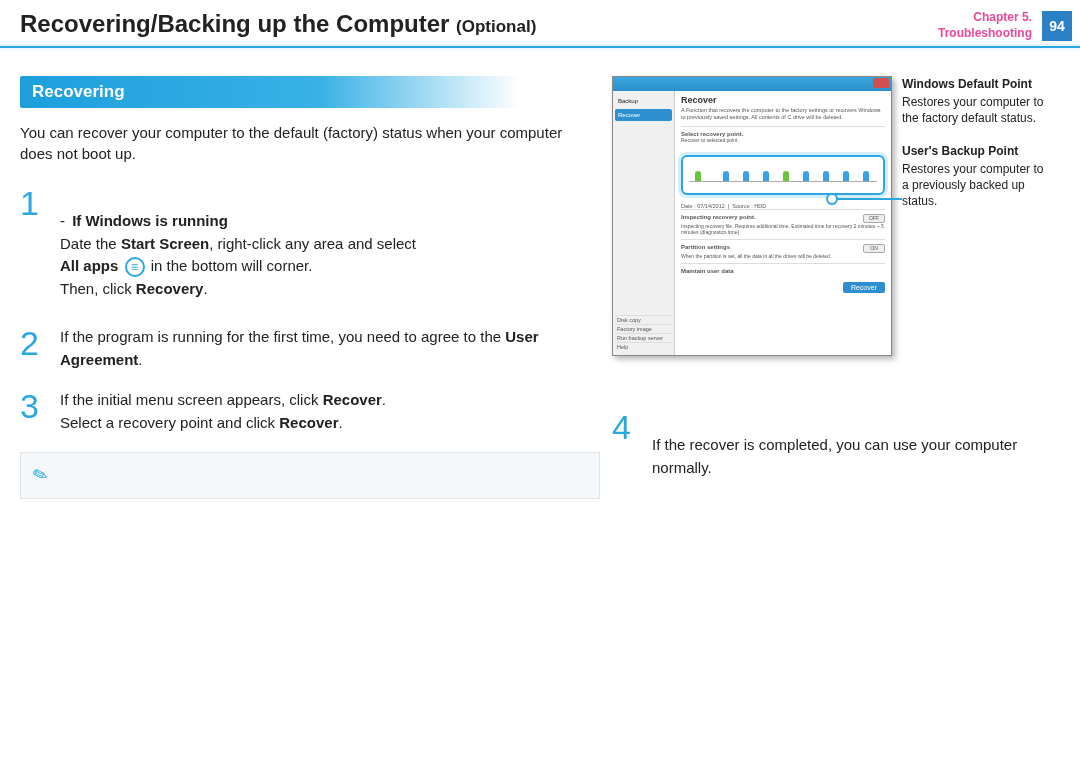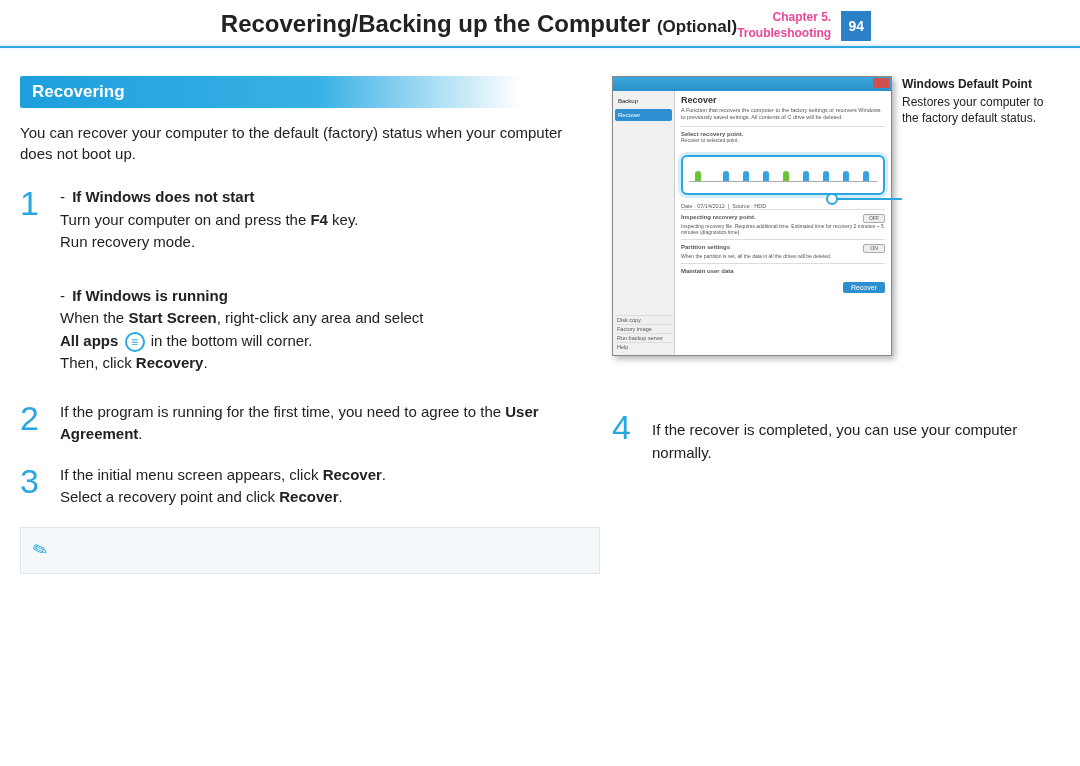--- a/index.html
+++ b/index.html
@@ -8,21 +8,21 @@
     font-size: 13px;
     color: #222;
     width: 1080px;
     height: 766px;
     background: #fff;
     position: relative;
     overflow: hidden;
   }
   .header {
     display: flex;
-    justify-content: center;
+    justify-content: space-between;
     align-items: flex-start;
     padding: 10px 0 0 20px;
     height: 48px;
     border-bottom: 2px solid #2aa7e0;
     position: relative;
   }
   .header::after {
     content:"";
     position:absolute;
     left:0; right:0; bottom:-6px;
@@ -117,30 +117,24 @@
 
 <div class="cols">
 
   <div class="left">
     <div class="section-bar">Recovering</div>
     <p class="intro">You can recover your computer to the default (factory) status when your computer does not boot up.</p>
 
     <div class="step">
       <div class="stepnum">1</div>
       <div class="stepbody">
-        <div class="sub">
-          <span class="dash">-</span>
-          <b>If Windows does not start</b><br>
-          <span>Turn your computer on and press the </span><b>F4</b><span> key.</span><br>
-          <span>Run recovery mode.</span>
-        </div>
-        <div class="sub" style="margin-top:31px;">
+        <div class="sub" style="margin-top:24px;">
           <span class="dash">-</span>
           <b>If Windows is running</b><br>
-          <span>When the </span><b>Start Screen</b><span>, right-click any area and select</span><br>
+          <span>Date the </span><b>Start Screen</b><span>, right-click any area and select</span><br>
           <b>All apps</b>
           <span class="allapps-icon"></span>
           <span> in the bottom will corner.</span><br>
           <span>Then, click </span><b>Recovery</b><span>.</span>
         </div>
       </div>
     </div>
 
     <div class="step">
       <div class="stepnum">2</div>
@@ -220,25 +214,29 @@
       </div>
     </div>
 
     <div class="callout-line2"></div>
 
     <div class="callouts">
       <div class="co">
         <b>Windows Default Point</b>
         <span>Restores your computer to the factory default status.</span>
       </div>
+      <div class="co">
+        <b>User's Backup Point</b>
+        <span>Restores your computer to a previously backed up status.</span>
+      </div>
     </div>
 
     <div class="step4-wrap">
       <div class="step">
         <div class="stepnum">4</div>
         <div class="stepbody">
-          <div style="margin-top:9px;">If the recover is completed, you can use your computer normally.</div>
+          <div style="margin-top:24px;">If the recover is completed, you can use your computer normally.</div>
         </div>
       </div>
     </div>
 
   </div>
 </div>
 
 </body></html>

